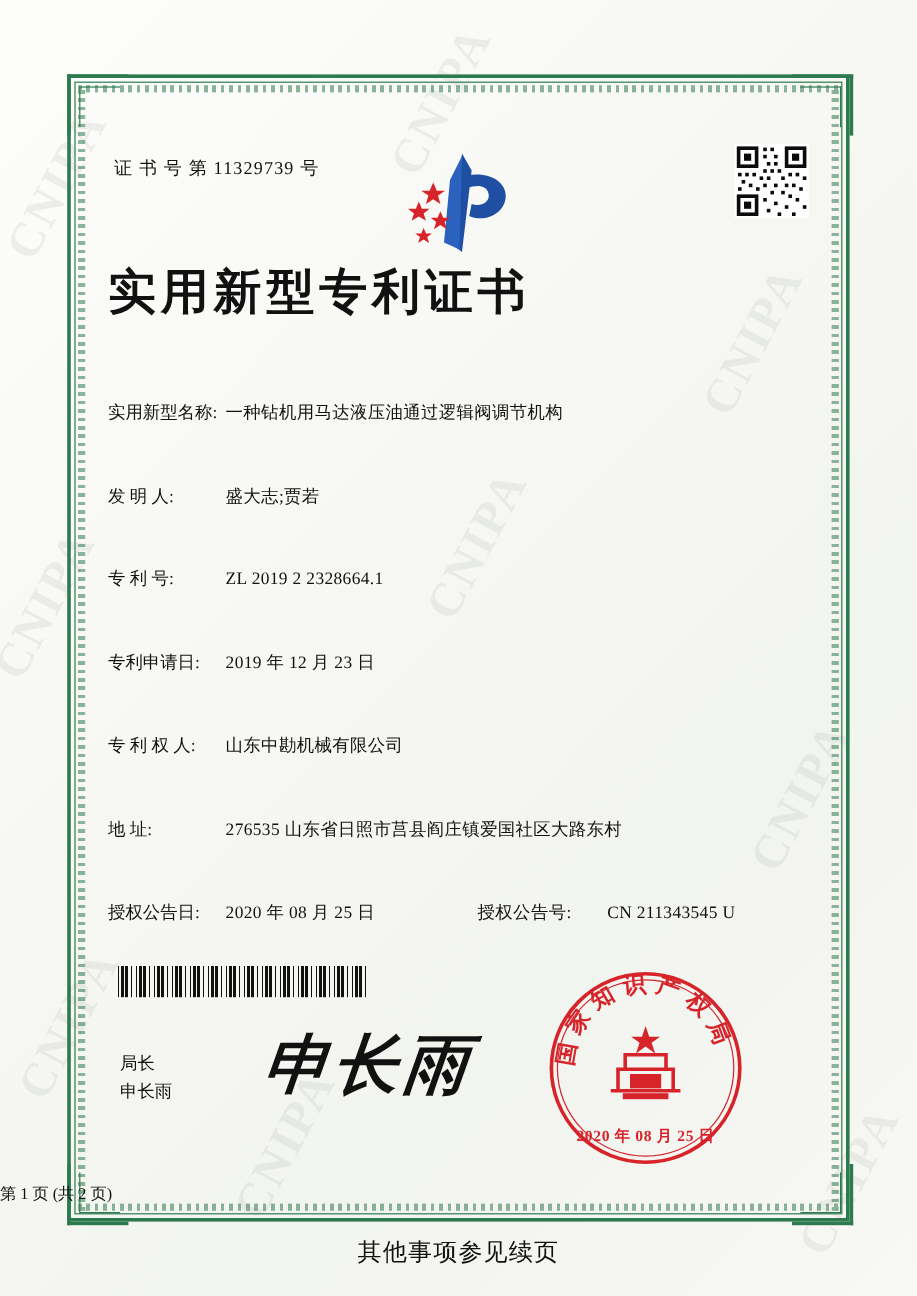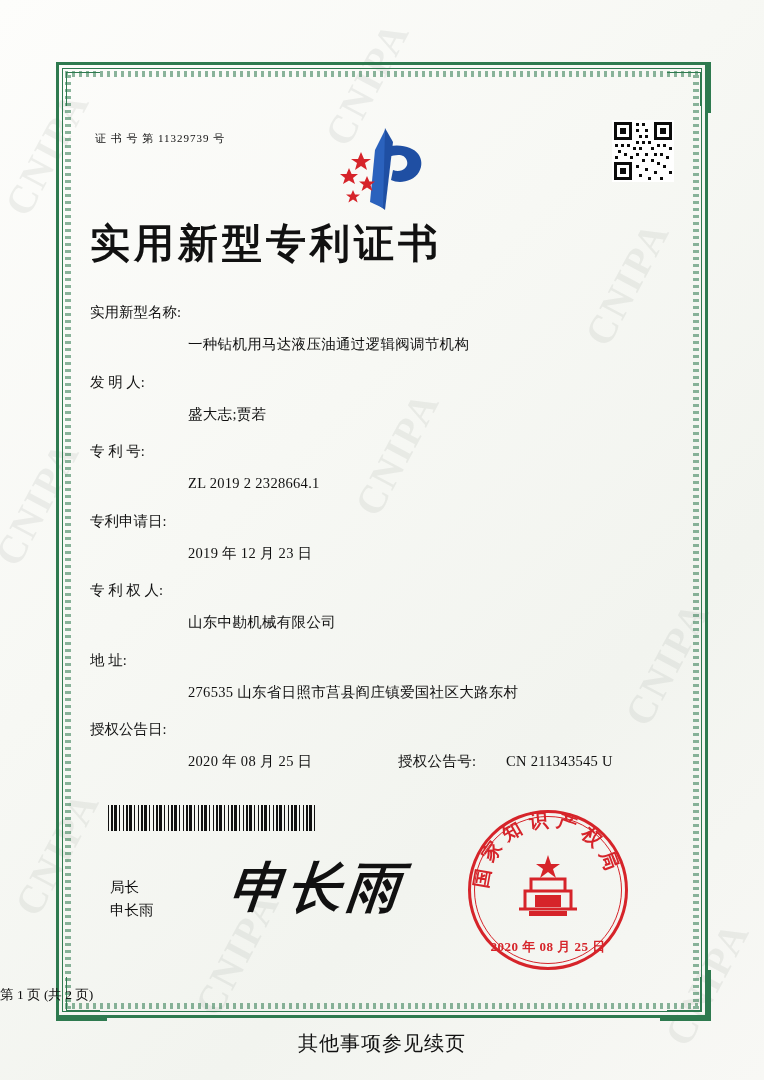--- a/index.html
+++ b/index.html
@@ -106,21 +106,21 @@
   }
 
   .head-row {
     position: relative;
     height: 110px;
   }
   .cert-no {
     position: absolute;
     left: 5px;
     top: 31px;
-    font-size: 11px;
+    font-size: 15px;
     letter-spacing: 1px;
     color: #111;
   }
   .emblem {
     position: absolute;
     left: 233px;
     top: 24px;
     width: 120px;
     height: 86px;
   }
@@ -143,21 +143,21 @@
   }
 
   .fields {
     margin-top: 34px;
     font-size: 14.5px;
     line-height: 1;
     color: #111;
   }
   .field {
     display: flex;
-    align-items: flex-start;
+    align-items: flex-end;
     margin-bottom: 23px;
   }
   .field-label {
     width: 98px;
     flex: 0 0 98px;
     letter-spacing: 0px;
     white-space: nowrap;
   }
   .field-value {
     flex: 1;
@@ -181,21 +181,21 @@
     line-height: 1.95;
     text-align: justify;
     color: #111;
     letter-spacing: .2px;
   }
   .para p { margin: 0; text-indent: 2em; }
 
   
   .sig-zone {
     position: absolute;
-    left: 90px;
+    left: 80px;
     top: 800px;
     width: 584px;
     height: 170px;
   }
   .barcode {
     position: absolute;
     left: 18px;
     top: 5px;
     width: 210px;
     height: 26px;

